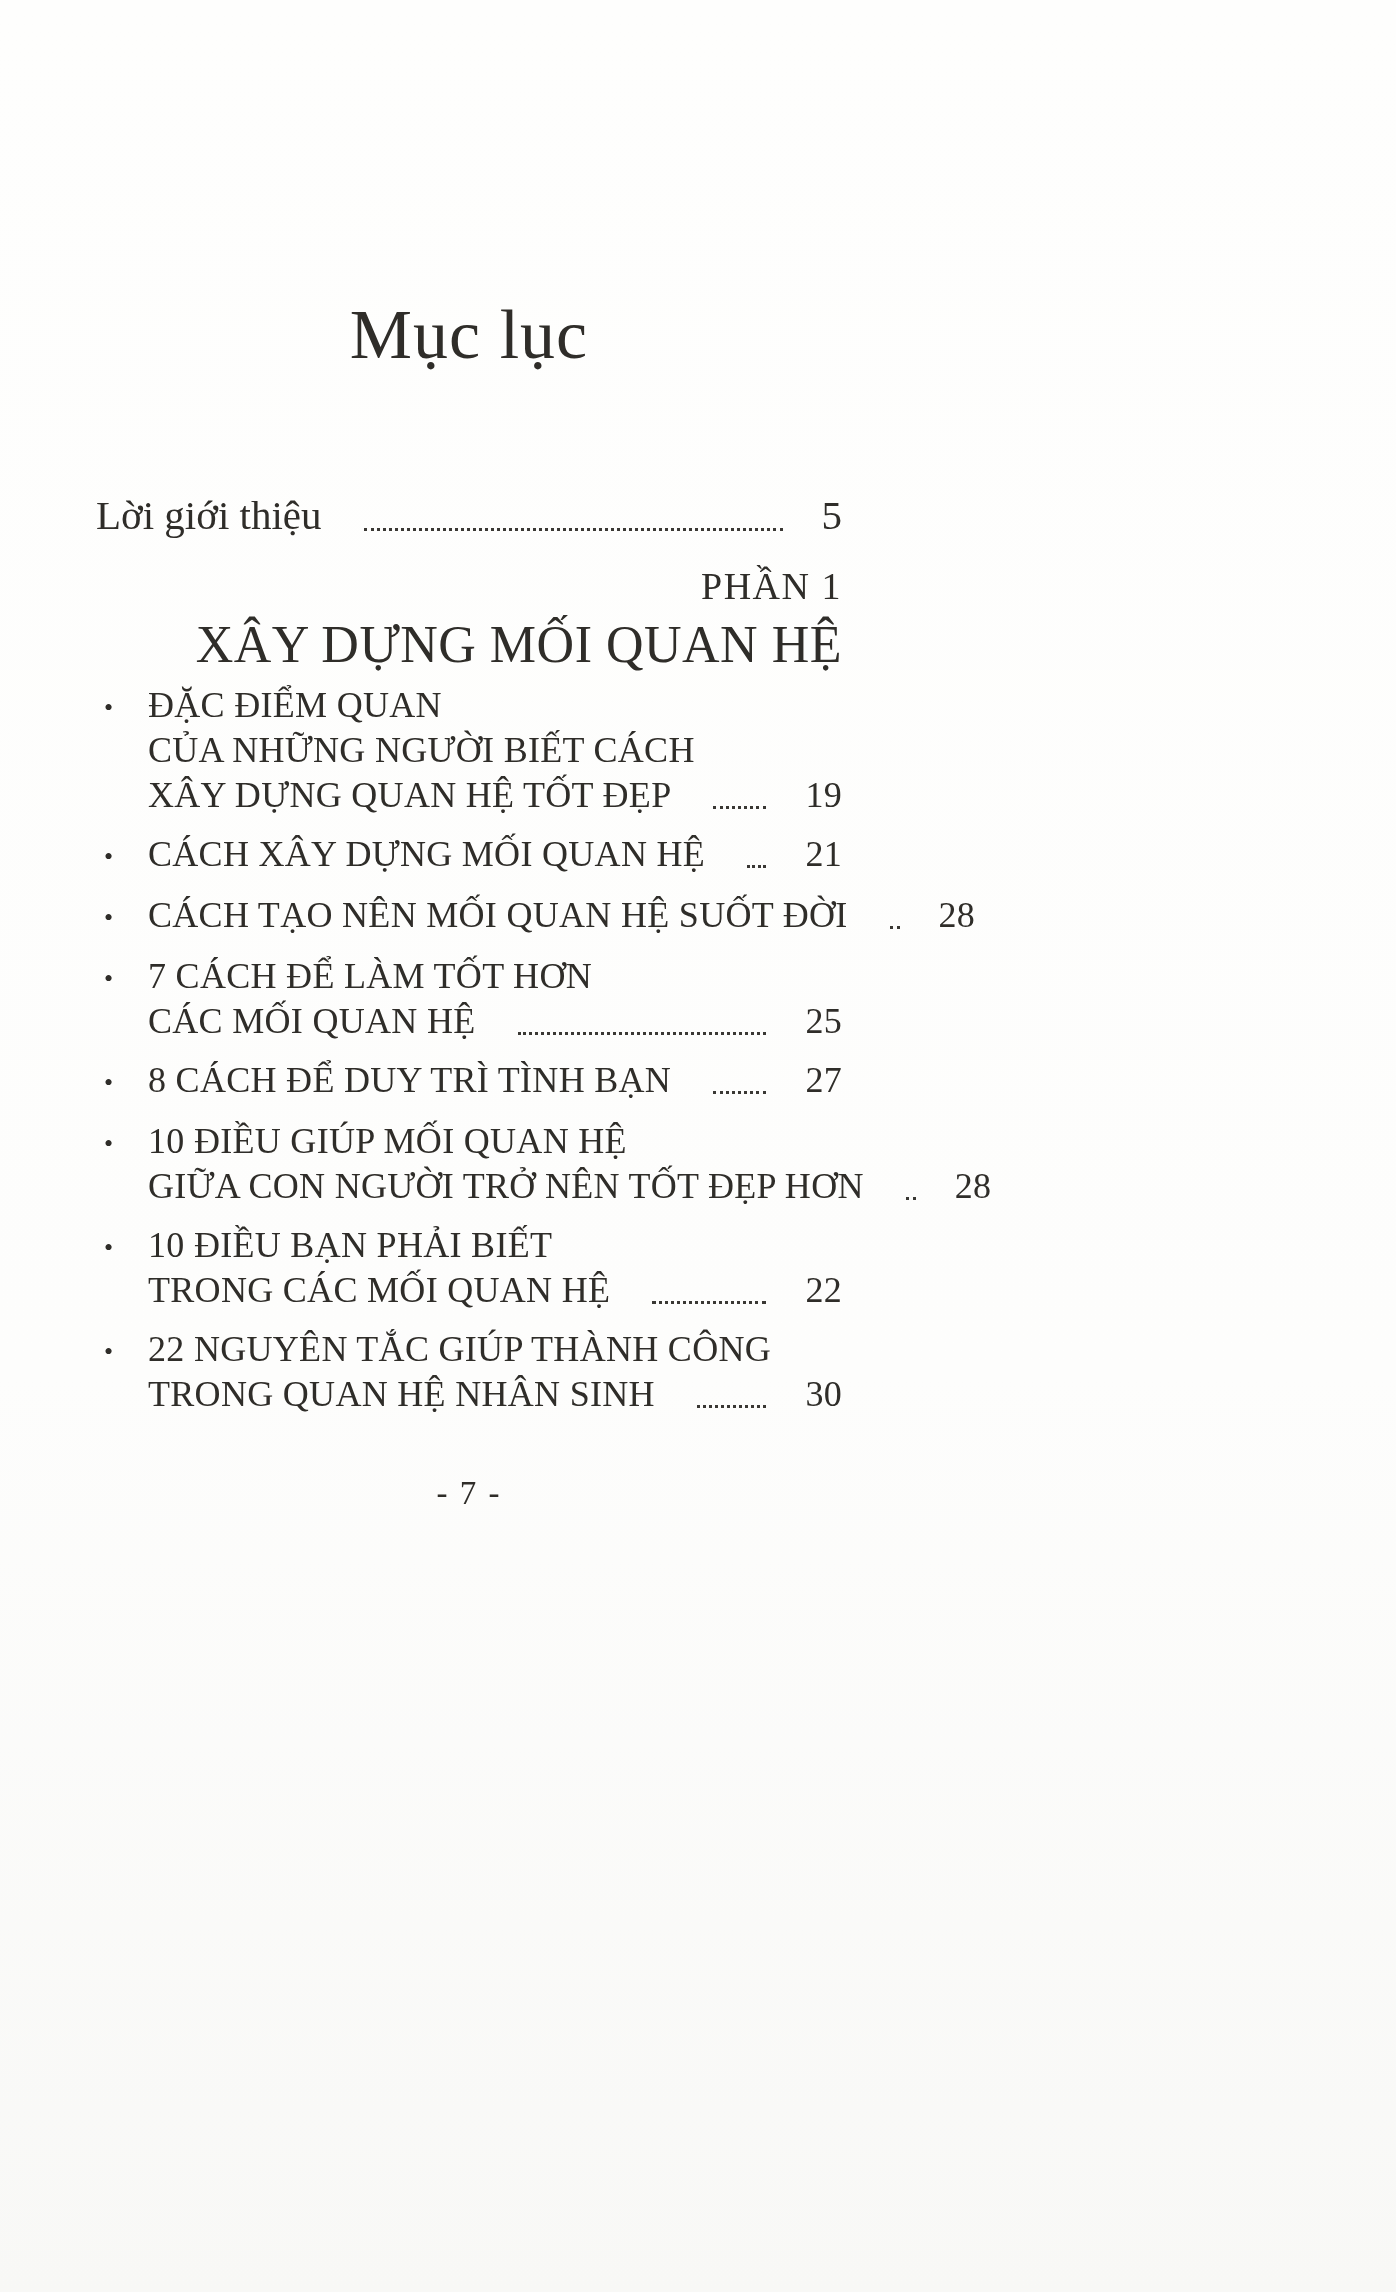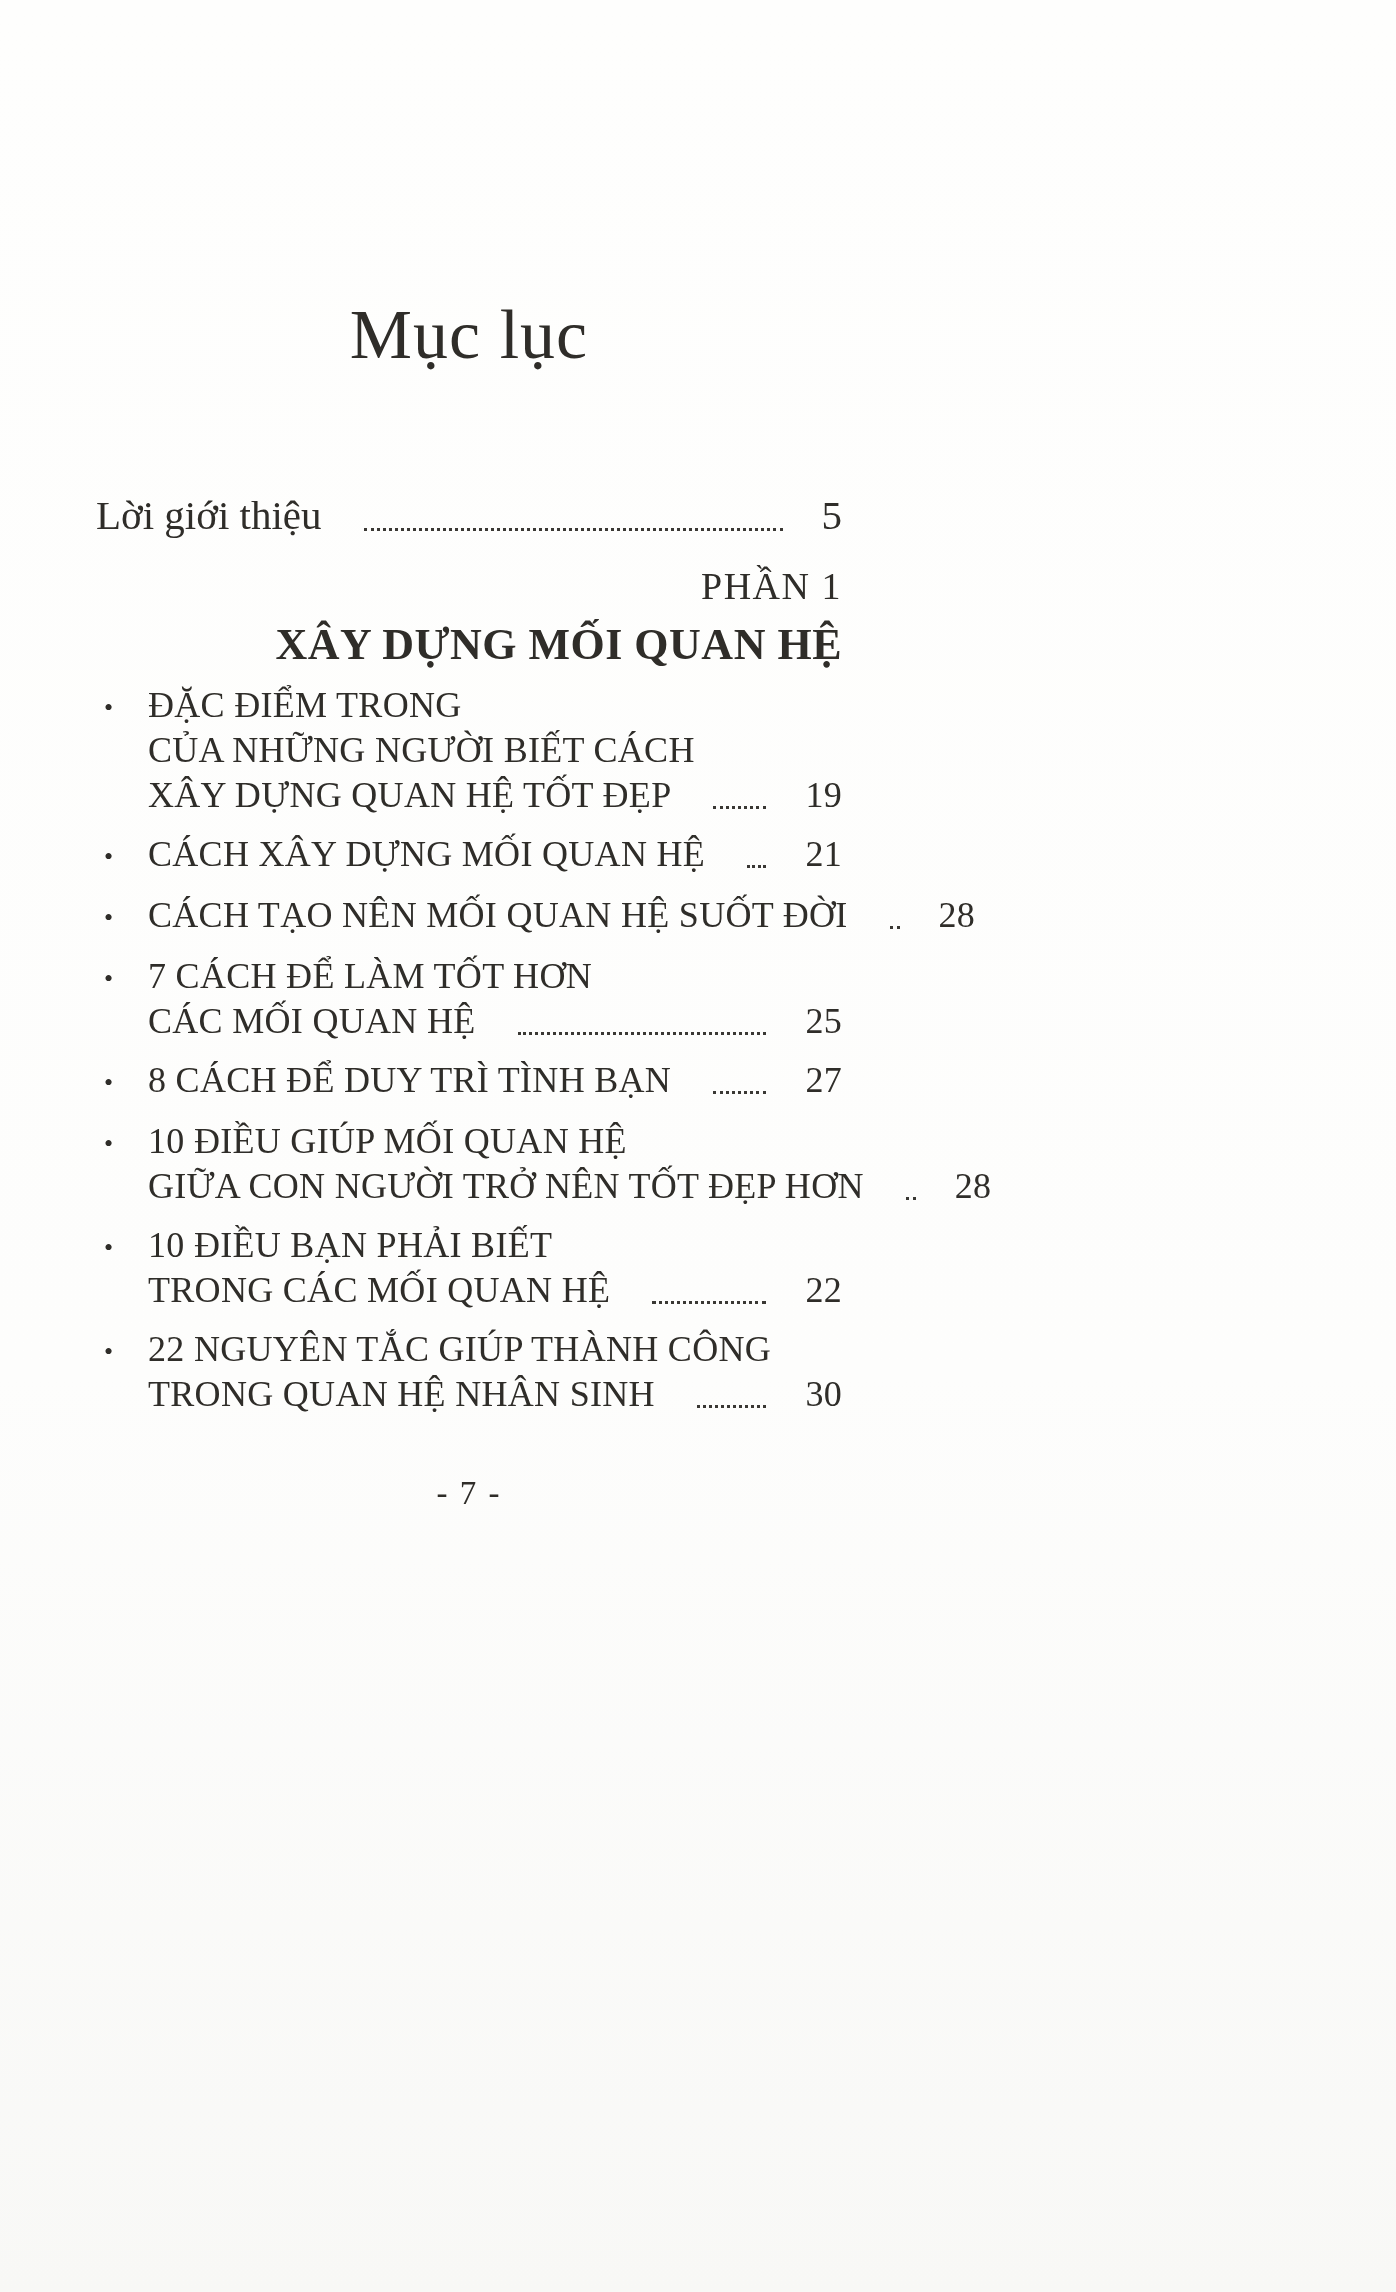--- a/index.html
+++ b/index.html
@@ -45,22 +45,22 @@
   .part {
     margin-top: 24px;
     text-align: right;
   }
   .part-label {
     font-size: 38px;
     letter-spacing: 1.5px;
     margin-bottom: 12px;
   }
   .part-title {
-    font-weight: 700;
-    font-size: 44px;
+    font-weight: 400;
+    font-size: 52px;
     line-height: 49px;
     letter-spacing: 0.5px;
   }
   .entry {
     display: flex;
     margin-top: 14px;
     font-size: 36px;
     line-height: 45px;
     letter-spacing: 0.3px;
   }
@@ -94,21 +94,21 @@
     </div>
 
     <div class="part">
       <div class="part-label">PHẦN 1</div>
       <div class="part-title">XÂY DỰNG MỐI QUAN HỆ</div>
     </div>
 
     <div class="entry">
       <span class="bullet">•</span>
       <div class="body">
-        <div class="line">ĐẶC ĐIỂM TRONG</div>
+        <div class="line">ĐẶC ĐIỂM QUAN</div>
         <div class="line">CỦA NHỮNG NGƯỜI BIẾT CÁCH</div>
         <div class="row">
           <span class="t">XÂY DỰNG QUAN HỆ TỐT ĐẸP</span>
           <span class="leader"></span>
           <span class="pg">19</span>
         </div>
       </div>
     </div>
 
     <div class="entry">

